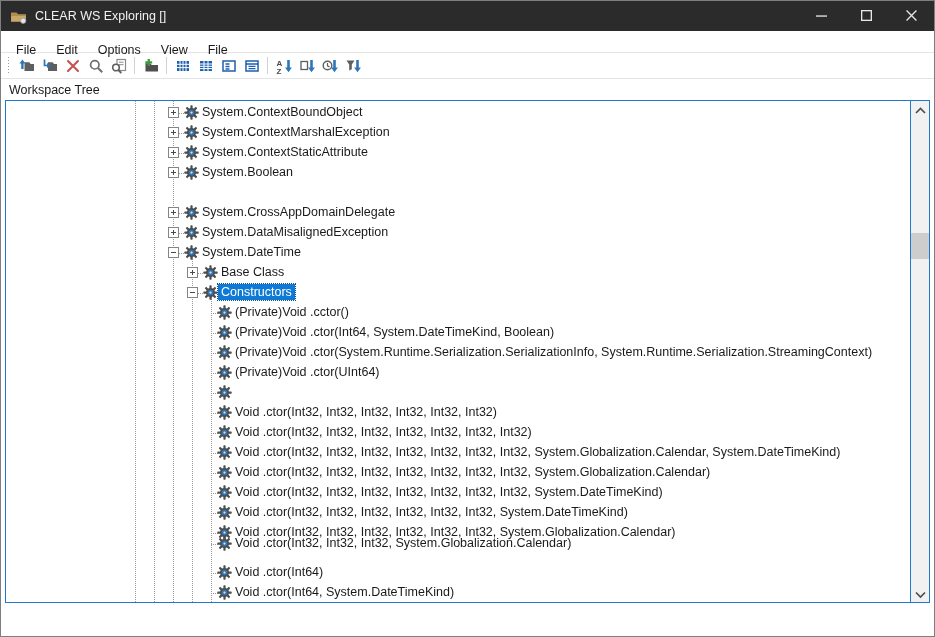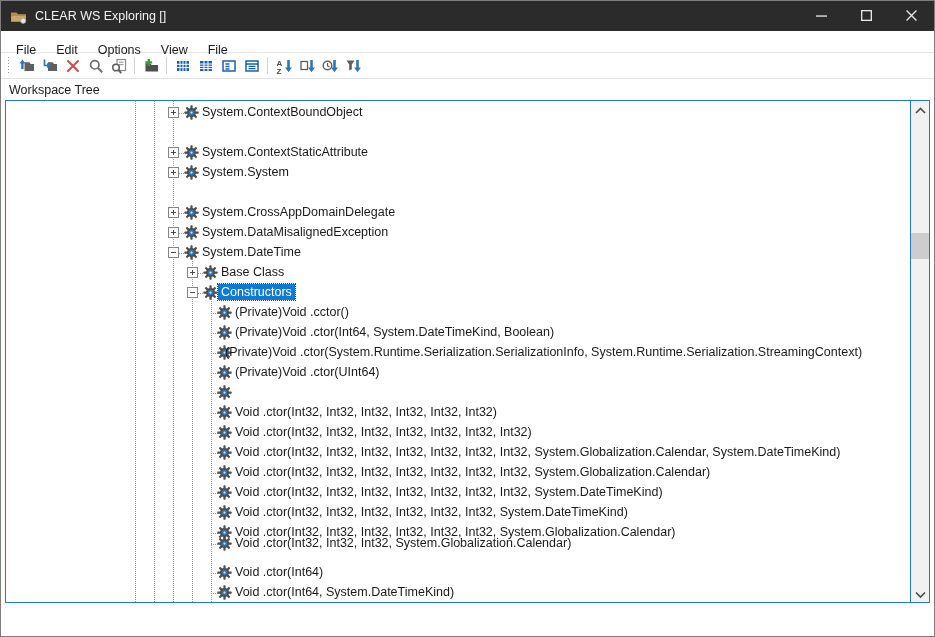--- a/index.html
+++ b/index.html
@@ -244,20 +244,41 @@
                 <rect x="6.8" y="0.3" width="2.4" height="15.4" rx="0.8" transform="rotate(90 8 8)"></rect>
                 <rect x="6.8" y="0.3" width="2.4" height="15.4" rx="0.8" transform="rotate(135 8 8)"></rect>
                 <circle cx="8" cy="8" r="4.8"></circle>
               </g>
               <circle cx="8" cy="8" r="3" fill="#2e76b8"></circle>
               <circle cx="8" cy="8" r="1.2" fill="#cfe3f5"></circle>
             </svg>
           </span>
           <span class="tlabel" style="left:193px">System.ContextBoundObject</span>
         </div>
+        <div class="trow" style="top: 22px;">
+          <span class="hconn" style="left:173px;width:6px"></span>
+          <span class="expand plus" style="left:162px">
+            <i class="ph"></i>
+            <i class="pv"></i>
+          </span>
+          <span class="gear" style="left:178px">
+            <svg width="15" height="15" viewBox="0 0 16 16">
+              <g fill="#4d4d4d">
+                <rect x="6.8" y="0.3" width="2.4" height="15.4" rx="0.8"></rect>
+                <rect x="6.8" y="0.3" width="2.4" height="15.4" rx="0.8" transform="rotate(45 8 8)"></rect>
+                <rect x="6.8" y="0.3" width="2.4" height="15.4" rx="0.8" transform="rotate(90 8 8)"></rect>
+                <rect x="6.8" y="0.3" width="2.4" height="15.4" rx="0.8" transform="rotate(135 8 8)"></rect>
+                <circle cx="8" cy="8" r="4.8"></circle>
+              </g>
+              <circle cx="8" cy="8" r="3" fill="#2e76b8"></circle>
+              <circle cx="8" cy="8" r="1.2" fill="#cfe3f5"></circle>
+            </svg>
+          </span>
+          <span class="tlabel" style="left:193px">System.ContextMarshalException</span>
+        </div>
         <div class="trow" style="top: 42px;">
           <span class="hconn" style="left:173px;width:6px"></span>
           <span class="expand plus" style="left:162px">
             <i class="ph"></i>
             <i class="pv"></i>
           </span>
           <span class="gear" style="left:178px">
             <svg width="15" height="15" viewBox="0 0 16 16">
               <g fill="#4d4d4d">
                 <rect x="6.8" y="0.3" width="2.4" height="15.4" rx="0.8"></rect>
@@ -284,21 +305,21 @@
                 <rect x="6.8" y="0.3" width="2.4" height="15.4" rx="0.8"></rect>
                 <rect x="6.8" y="0.3" width="2.4" height="15.4" rx="0.8" transform="rotate(45 8 8)"></rect>
                 <rect x="6.8" y="0.3" width="2.4" height="15.4" rx="0.8" transform="rotate(90 8 8)"></rect>
                 <rect x="6.8" y="0.3" width="2.4" height="15.4" rx="0.8" transform="rotate(135 8 8)"></rect>
                 <circle cx="8" cy="8" r="4.8"></circle>
               </g>
               <circle cx="8" cy="8" r="3" fill="#2e76b8"></circle>
               <circle cx="8" cy="8" r="1.2" fill="#cfe3f5"></circle>
             </svg>
           </span>
-          <span class="tlabel" style="left:193px">System.System</span>
+          <span class="tlabel" style="left:193px">System.Boolean</span>
         </div>
         <div class="trow" style="top: 102px;">
           <span class="hconn" style="left:173px;width:6px"></span>
           <span class="expand plus" style="left:162px">
             <i class="ph"></i>
             <i class="pv"></i>
           </span>
           <span class="gear" style="left:178px">
             <svg width="15" height="15" viewBox="0 0 16 16">
               <g fill="#4d4d4d">
@@ -438,21 +459,21 @@
                 <rect x="6.8" y="0.3" width="2.4" height="15.4" rx="0.8"></rect>
                 <rect x="6.8" y="0.3" width="2.4" height="15.4" rx="0.8" transform="rotate(45 8 8)"></rect>
                 <rect x="6.8" y="0.3" width="2.4" height="15.4" rx="0.8" transform="rotate(90 8 8)"></rect>
                 <rect x="6.8" y="0.3" width="2.4" height="15.4" rx="0.8" transform="rotate(135 8 8)"></rect>
                 <circle cx="8" cy="8" r="4.8"></circle>
               </g>
               <circle cx="8" cy="8" r="3" fill="#2e76b8"></circle>
               <circle cx="8" cy="8" r="1.2" fill="#cfe3f5"></circle>
             </svg>
           </span>
-          <span class="tlabel" style="left:216px">(Private)Void .ctor(System.Runtime.Serialization.SerializationInfo, System.Runtime.Serialization.StreamingContext)</span>
+          <span class="tlabel" style="left:226px">(Private)Void .ctor(System.Runtime.Serialization.SerializationInfo, System.Runtime.Serialization.StreamingContext)</span>
         </div>
         <div class="trow" style="top: 262px;">
           <span class="hconn" style="left:205px;width:7px"></span>
           <span class="gear" style="left:211px">
             <svg width="15" height="15" viewBox="0 0 16 16">
               <g fill="#4d4d4d">
                 <rect x="6.8" y="0.3" width="2.4" height="15.4" rx="0.8"></rect>
                 <rect x="6.8" y="0.3" width="2.4" height="15.4" rx="0.8" transform="rotate(45 8 8)"></rect>
                 <rect x="6.8" y="0.3" width="2.4" height="15.4" rx="0.8" transform="rotate(90 8 8)"></rect>
                 <rect x="6.8" y="0.3" width="2.4" height="15.4" rx="0.8" transform="rotate(135 8 8)"></rect>

